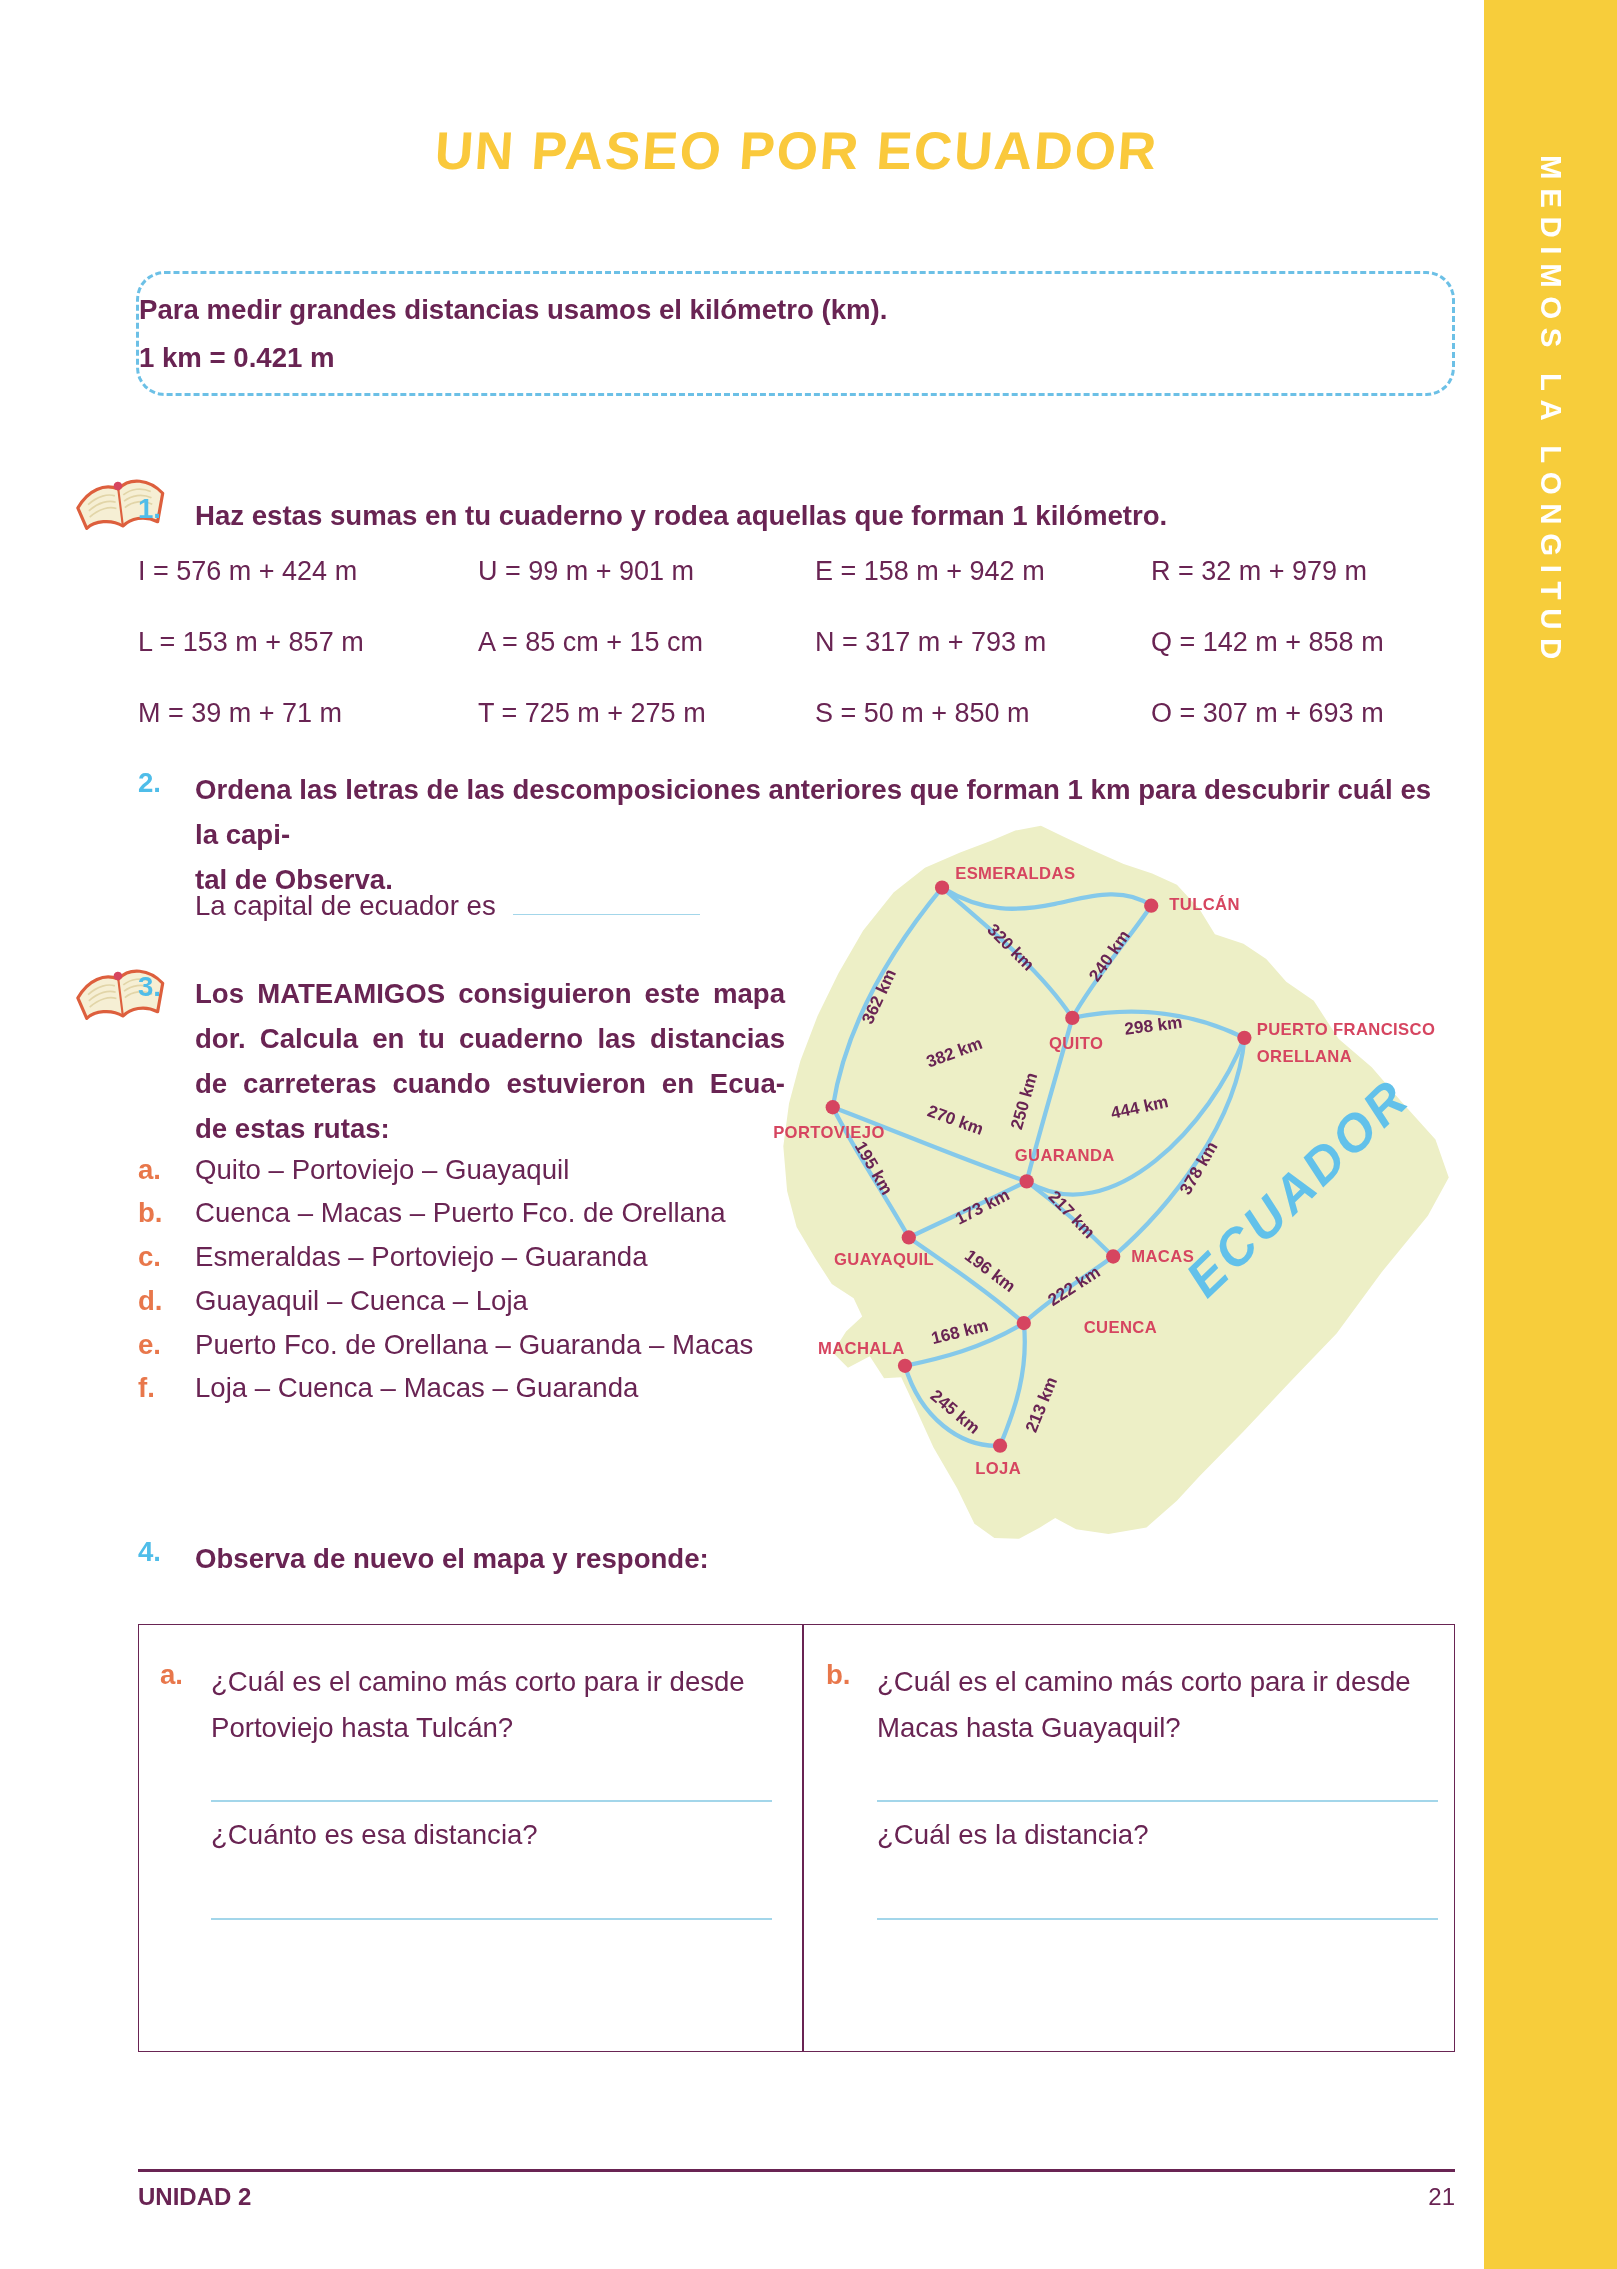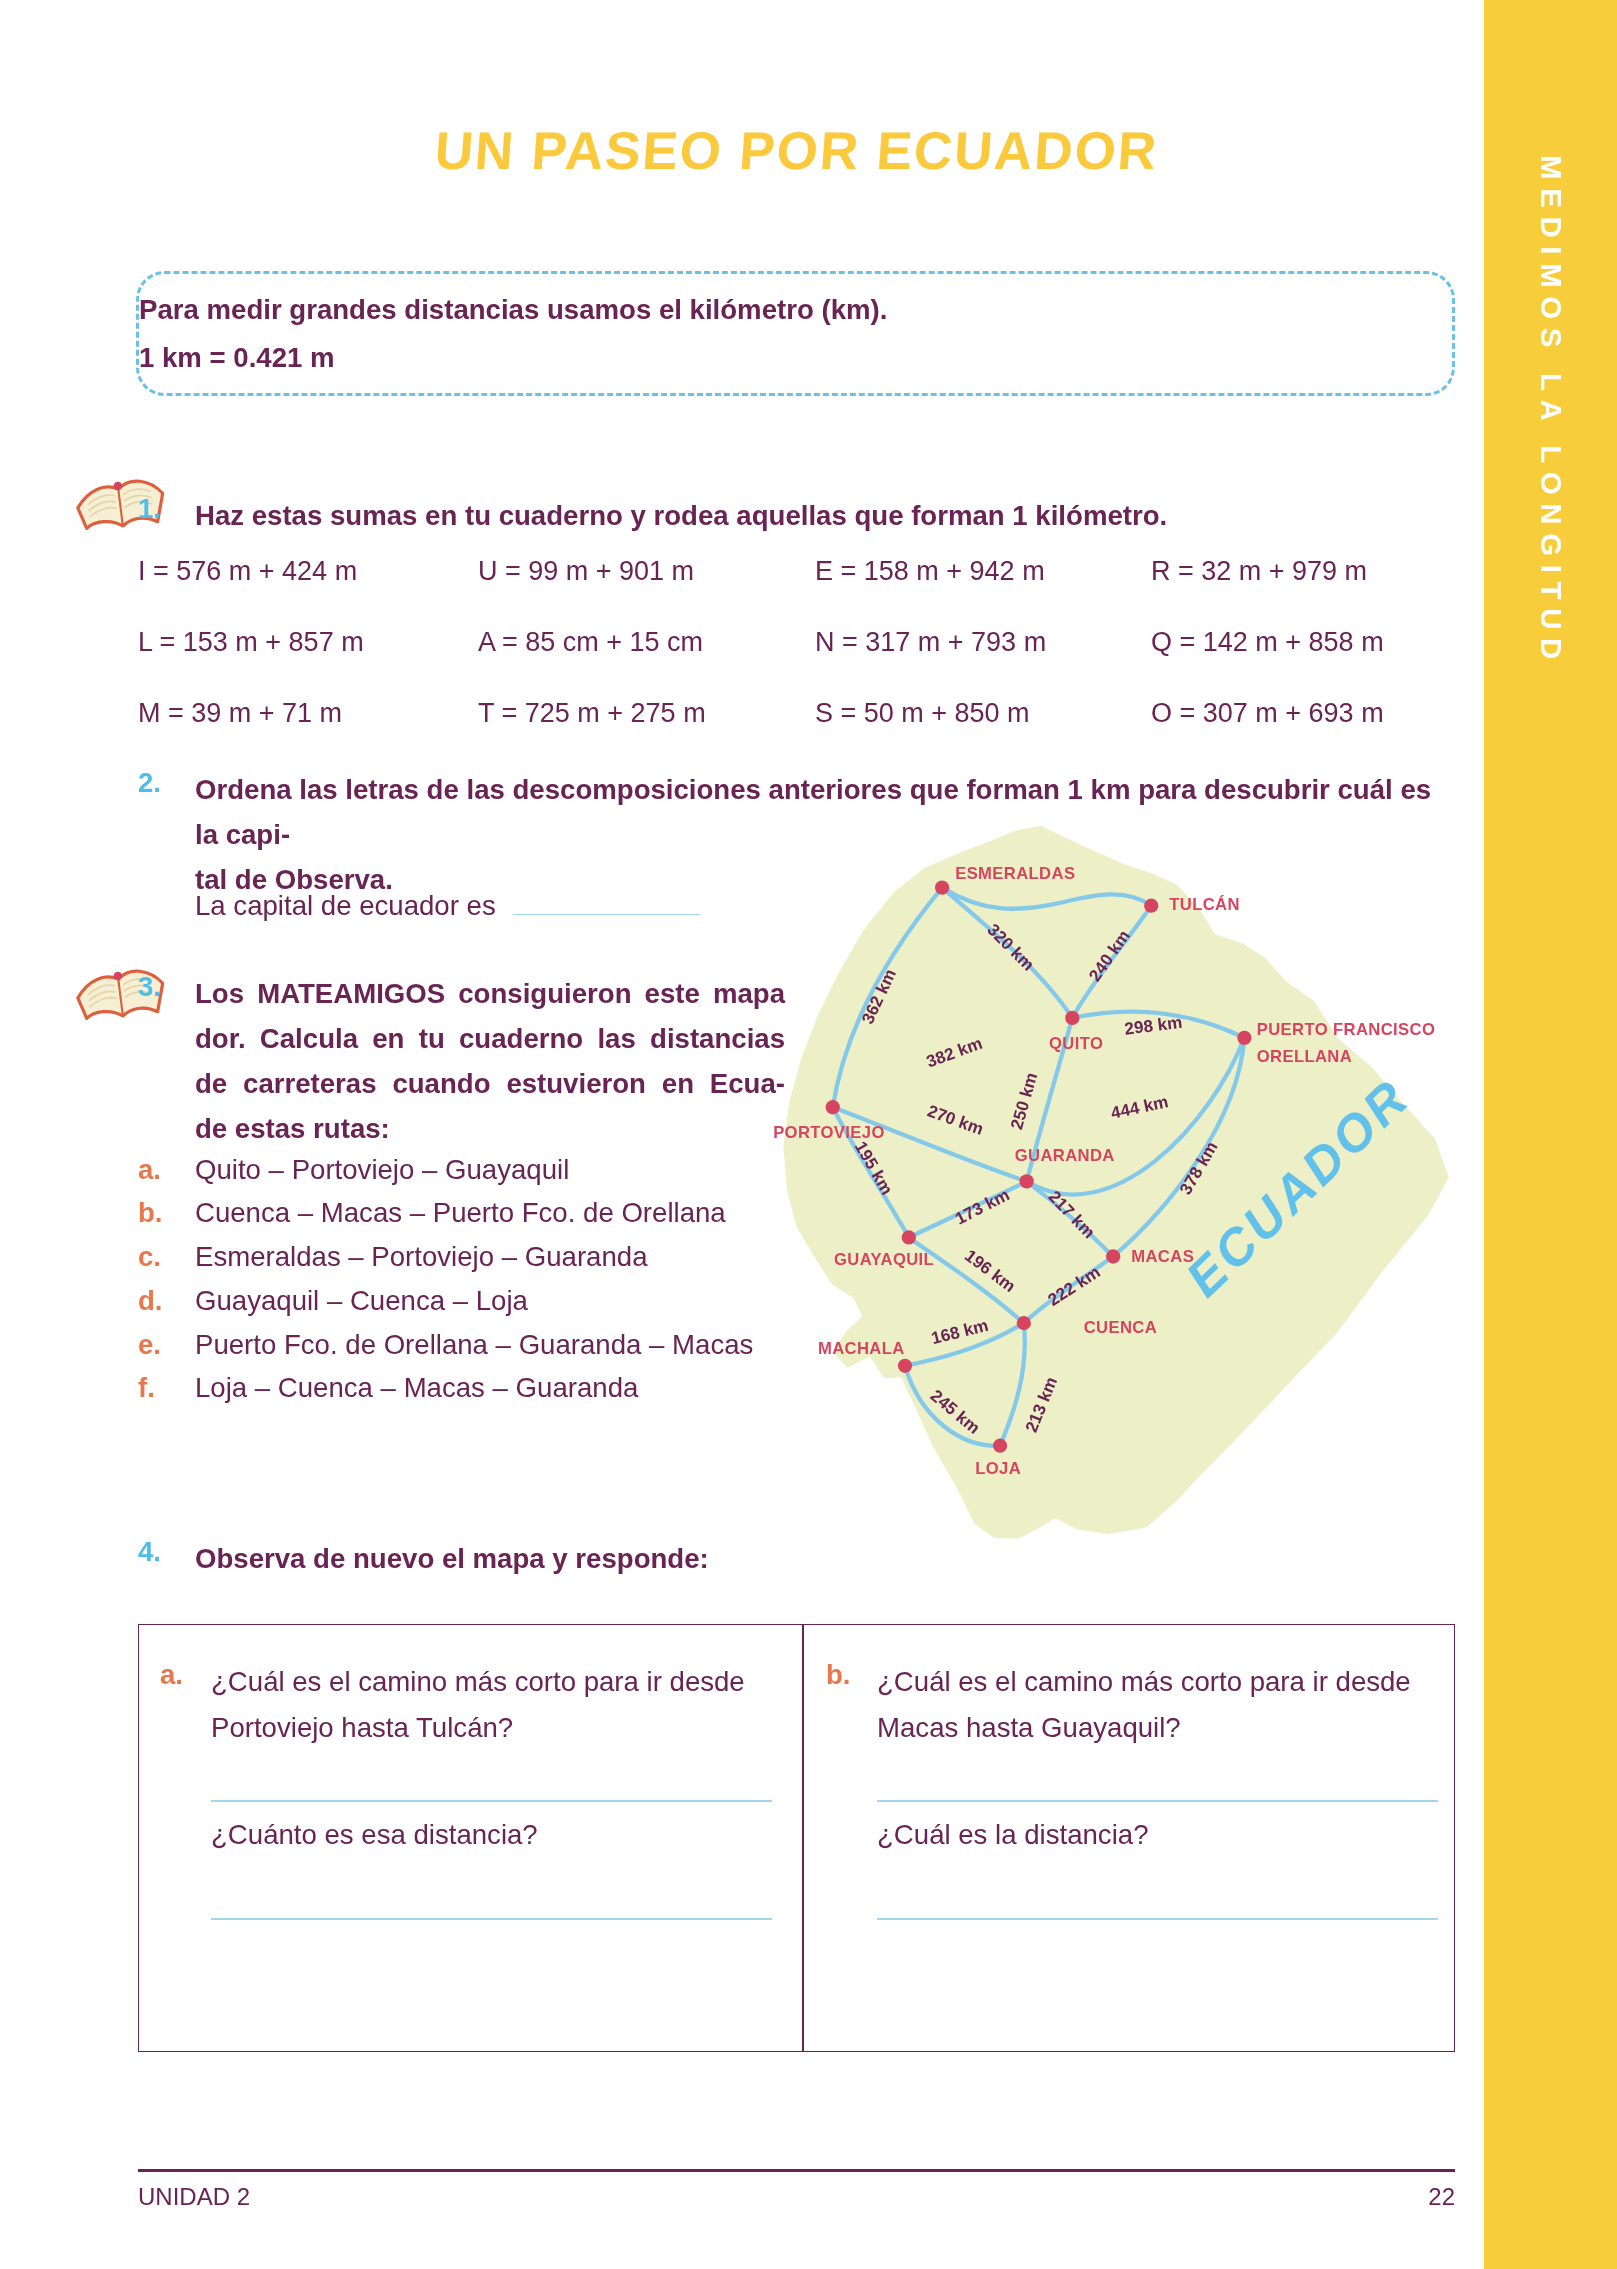--- a/index.html
+++ b/index.html
@@ -55,21 +55,21 @@
         font-weight:bold;font-style:italic;font-size:54px;letter-spacing:4px;text-anchor:middle;}
 
   .answer-box{position:absolute;left:138px;top:1624px;width:1317px;height:428px;
         border:1.9px solid var(--purple);box-sizing:border-box;}
   .answer-divider{position:absolute;left:802px;top:1624px;width:1.9px;height:428px;background:var(--purple);}
   .q-letter{position:absolute;color:var(--orange);font-size:27.6px;font-weight:bold;}
   .q-text{position:absolute;width:575px;font-size:27.6px;line-height:46px;}
   .answer-line{position:absolute;width:561px;height:1.9px;background:var(--line-blue);}
 
   .footer-line{position:absolute;left:138px;top:2169px;width:1317px;height:2.9px;background:var(--purple);}
-  .footer-unit{position:absolute;left:138px;top:2183px;font-size:24px;font-weight:normal;}
+  .footer-unit{position:absolute;left:138px;top:2183px;font-size:24px;font-weight:bold;}
   .footer-page{position:absolute;left:138px;top:2183px;width:1317px;text-align:right;font-size:24px;}
 </style>
 </head>
 <body>
 
 <div class="page">
 
   <div class="sidebar">
     <span class="sidebar-text">MEDIMOS LA LONGITUD</span>
   </div>
@@ -253,16 +253,16 @@
   <div class="q-text" style="left:877px;top:1659px;">
     <div>¿Cuál es el camino más corto para ir desde</div>
     <div>Macas hasta Guayaquil?</div>
   </div>
   <div class="answer-line" style="left:877px;top:1800px;"></div>
   <div class="q-text" style="left:877px;top:1812px;">¿Cuál es la distancia?</div>
   <div class="answer-line" style="left:877px;top:1918px;"></div>
 
   <div class="footer-line"></div>
   <span class="footer-unit">UNIDAD 2</span>
-  <span class="footer-page">22</span>
+  <span class="footer-page">21</span>
 
 </div>
 
 
 </body></html>

